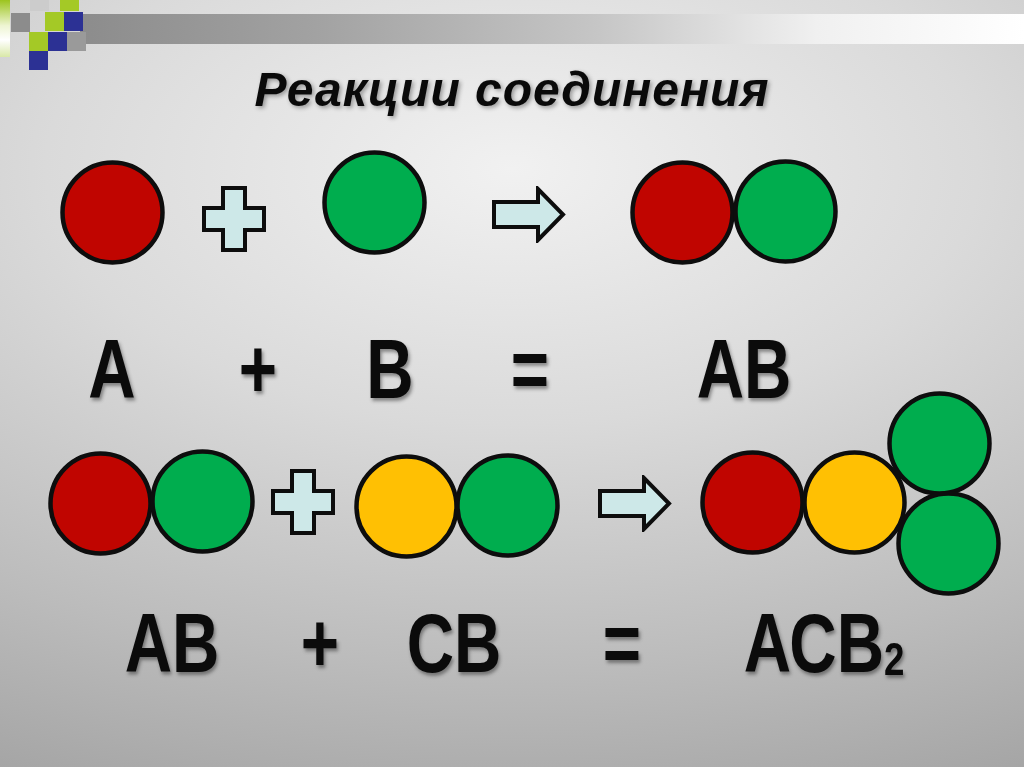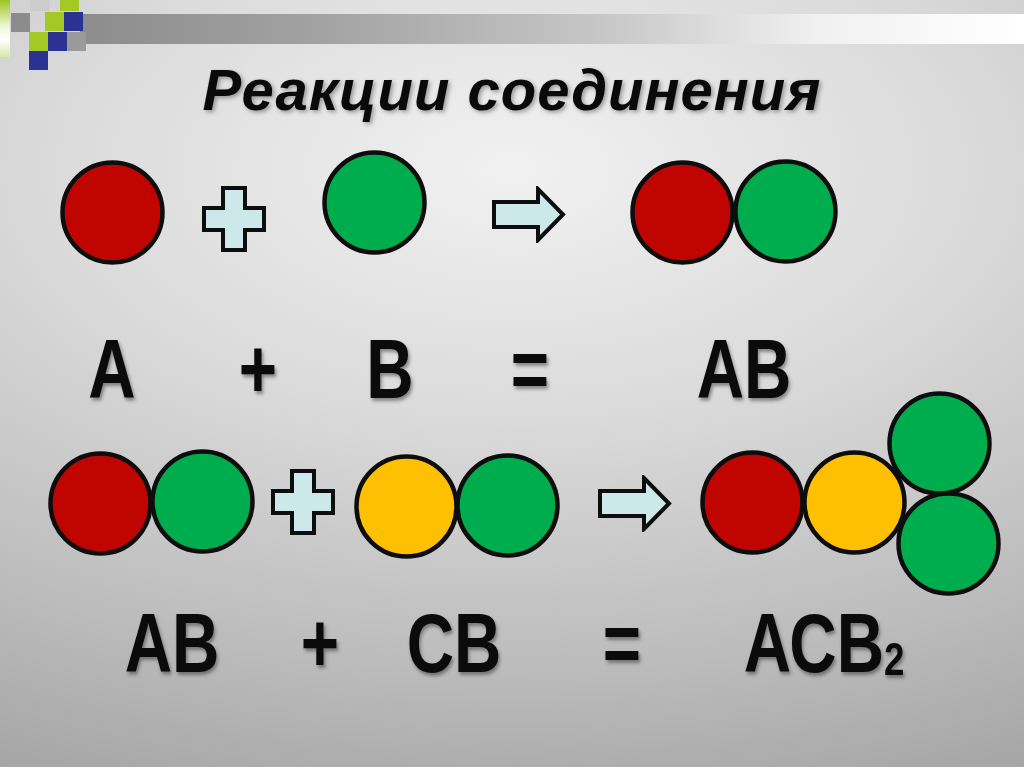--- a/index.html
+++ b/index.html
@@ -18,21 +18,21 @@
   }
   
   .left-strip{
     position:absolute;left:0;top:0;width:10px;height:57px;
     background:linear-gradient(180deg,#9cc41e 0%,#eef5d2 45%,#ffffff 70%,#d9e8a8 100%);
   }
   .corner-squares{position:absolute;left:0;top:0;}
   .title{
     position:absolute;left:0;right:0;top:58px;margin:0;
     text-align:center;
-    font-size:58px;line-height:64px;letter-spacing:1px;
+    font-size:48px;line-height:64px;letter-spacing:1px;
     font-weight:bold;font-style:italic;color:#0a0a0a;
     text-shadow:2px 2px 4px rgba(30,30,30,0.4);
   }
   .atom{position:absolute;width:105px;height:105px;}
   .shape{stroke:#0d0d0d;}
   .atom circle{stroke-width:4.5;}
   .op-svg{position:absolute;}
   .op-svg polygon{stroke-width:4;stroke-linejoin:miter;}
   .eq-token{
     position:absolute;

